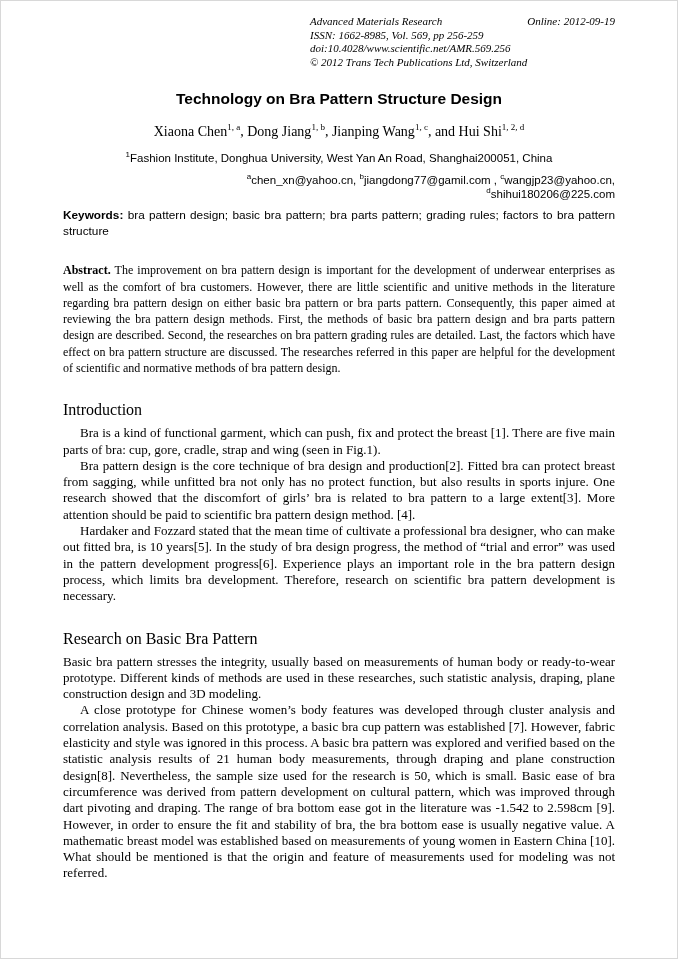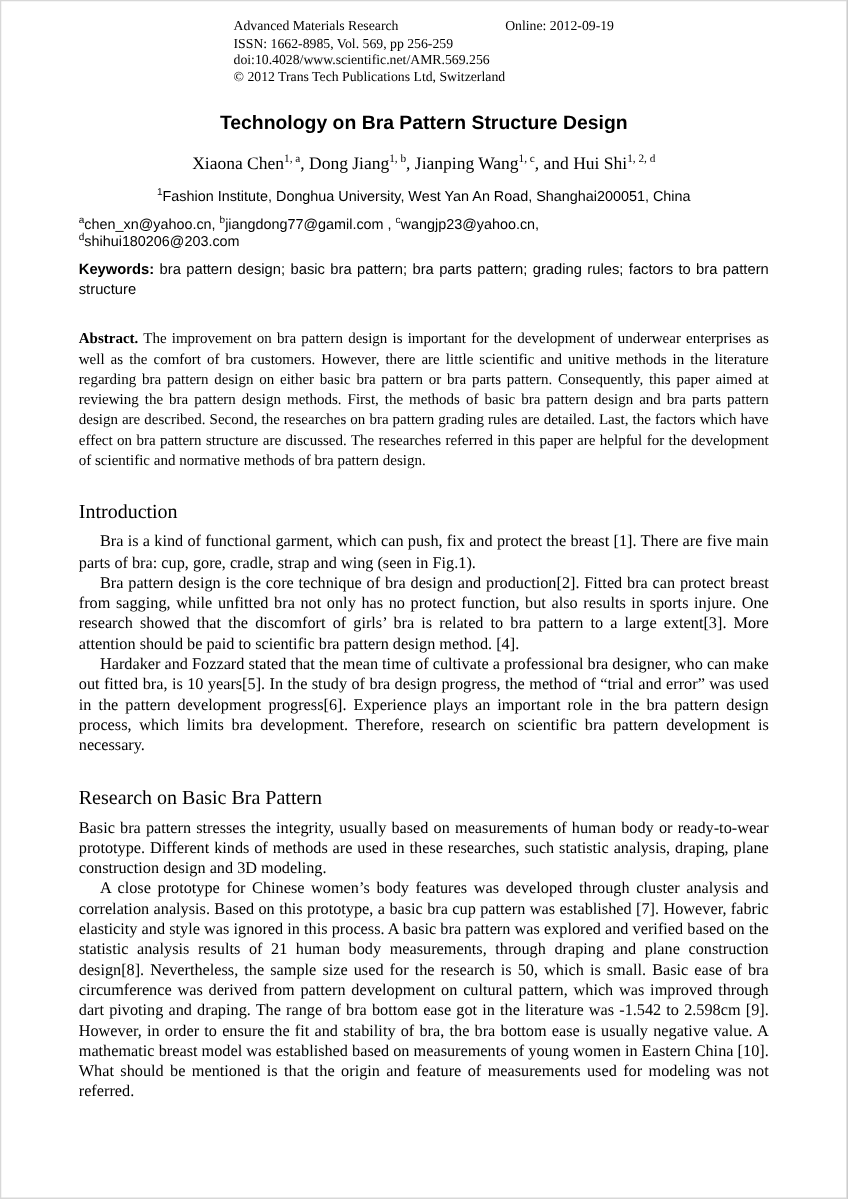--- a/index.html
+++ b/index.html
@@ -4,35 +4,35 @@
 <style>
   html,body{margin:0;padding:0;background:#9e9e9e;}
   .page{
     width:678px;height:959px;background:#ffffff;margin:0 auto;
     box-sizing:border-box;padding:14px 62px 0 62px;position:relative;
     border:1px solid #d8d8d8;
     font-family:"Liberation Serif","DejaVu Serif",serif;color:#000;
     overflow:hidden;
   }
   
-  .hdr{display:flex;justify-content:center;align-items:flex-start;
-       font-size:11px;line-height:1.24;}
+  .hdr{display:flex;justify-content:flex-end;align-items:flex-start;
+       font-style:italic;font-size:11px;line-height:1.24;}
   .hdr-left div{white-space:nowrap;}
   .hdr-right{white-space:nowrap;}
   
   .title{font-family:"Liberation Sans","DejaVu Sans",sans-serif;
          font-weight:bold;font-size:15.5px;text-align:center;margin:20px 0 0 0;}
   .authors{font-family:Liberation Serif, serif;
            font-size:14px;text-align:center;margin-top:16px;}
   .authors sup{font-size:9px;line-height:0;}
   .affil{font-family:"Liberation Sans","DejaVu Sans",sans-serif;
          font-size:11.5px;text-align:center;margin-top:12px;}
   .affil sup{font-size:8px;line-height:0;}
   .emails{font-family:"Liberation Sans","DejaVu Sans",sans-serif;
-          font-size:11.5px;text-align:left;margin-top:9px;line-height:1.3;}
+          font-size:11.5px;text-align:right;margin-top:9px;line-height:1.3;}
   .emails sup{font-size:8px;line-height:0;}
   
   .keywords{font-family:"Liberation Sans","DejaVu Sans",sans-serif;
             font-size:11.8px;line-height:1.35;text-align:justify;margin-top:6px;}
   .keywords .lbl{font-weight:bold;}
   
   .abstract{font-size:12px;line-height:16.3px;text-align:justify;margin-top:22px;}
   .abstract .lbl{font-weight:bold;}
   .sec-heading{font-size:16px;font-weight:normal;margin:25px 0 6px 0;}
   .para{font-size:13px;line-height:16.3px;text-align:justify;margin:0;}
@@ -55,21 +55,21 @@
 
   <h1 class="title">Technology on Bra Pattern Structure Design</h1>
 
   <div class="authors"><span>Xiaona Chen</span><sup>1, a</sup><span>, Dong Jiang</span><sup>1, b</sup><span>, Jianping Wang</span><sup>1, c</sup><span>, and Hui Shi</span><sup>1, 2, d</sup></div>
 
   <div class="affil"><sup>1</sup><span>Fashion Institute, Donghua University, West Yan An Road, Shanghai200051, China</span></div>
 
 
   <div class="emails">
     <div><sup>a</sup><span>chen_xn@yahoo.cn, </span><sup>b</sup><span>jiangdong77@gamil.com , </span><sup>c</sup><span>wangjp23@yahoo.cn,</span></div>
-    <div><sup>d</sup><span>shihui180206@203.com</span></div>
+    <div><sup>d</sup><span>shihui180206@225.com</span></div>
   </div>
 
   <p class="keywords"><span class="lbl">Keywords:</span> <span>bra pattern design; basic bra pattern; bra parts pattern; grading rules; factors to bra pattern structure</span></p>
 
   <p class="abstract"><span class="lbl">Abstract.</span> <span>The improvement on bra pattern design is important for the development of underwear enterprises as well as the comfort of bra customers. However, there are little scientific and unitive methods in the literature regarding bra pattern design on either basic bra pattern or bra parts pattern. Consequently, this paper aimed at reviewing the bra pattern design methods. First, the methods of basic bra pattern design and bra parts pattern design are described. Second, the researches on bra pattern grading rules are detailed. Last, the factors which have effect on bra pattern structure are discussed. The researches referred in this paper are helpful for the development of scientific and normative methods of bra pattern design.</span></p>
 
   <h2 class="sec-heading">Introduction</h2>
   <p class="para indent">Bra is a kind of functional garment, which can push, fix and protect the breast [1]. There are five main parts of bra: cup, gore, cradle, strap and wing (seen in Fig.1).</p>
   <p class="para indent">Bra pattern design is the core technique of bra design and production[2]. Fitted bra can protect breast from sagging, while unfitted bra not only has no protect function, but also results in sports injure. One research showed that the discomfort of girls’ bra is related to bra pattern to a large extent[3]. More attention should be paid to scientific bra pattern design method. [4].</p>
   <p class="para indent">Hardaker and Fozzard stated that the mean time of cultivate a professional bra designer, who can make out fitted bra, is 10 years[5]. In the study of bra design progress, the method of “trial and error” was used in the pattern development progress[6]. Experience plays an important role in the bra pattern design process, which limits bra development. Therefore, research on scientific bra pattern development is necessary.</p>

